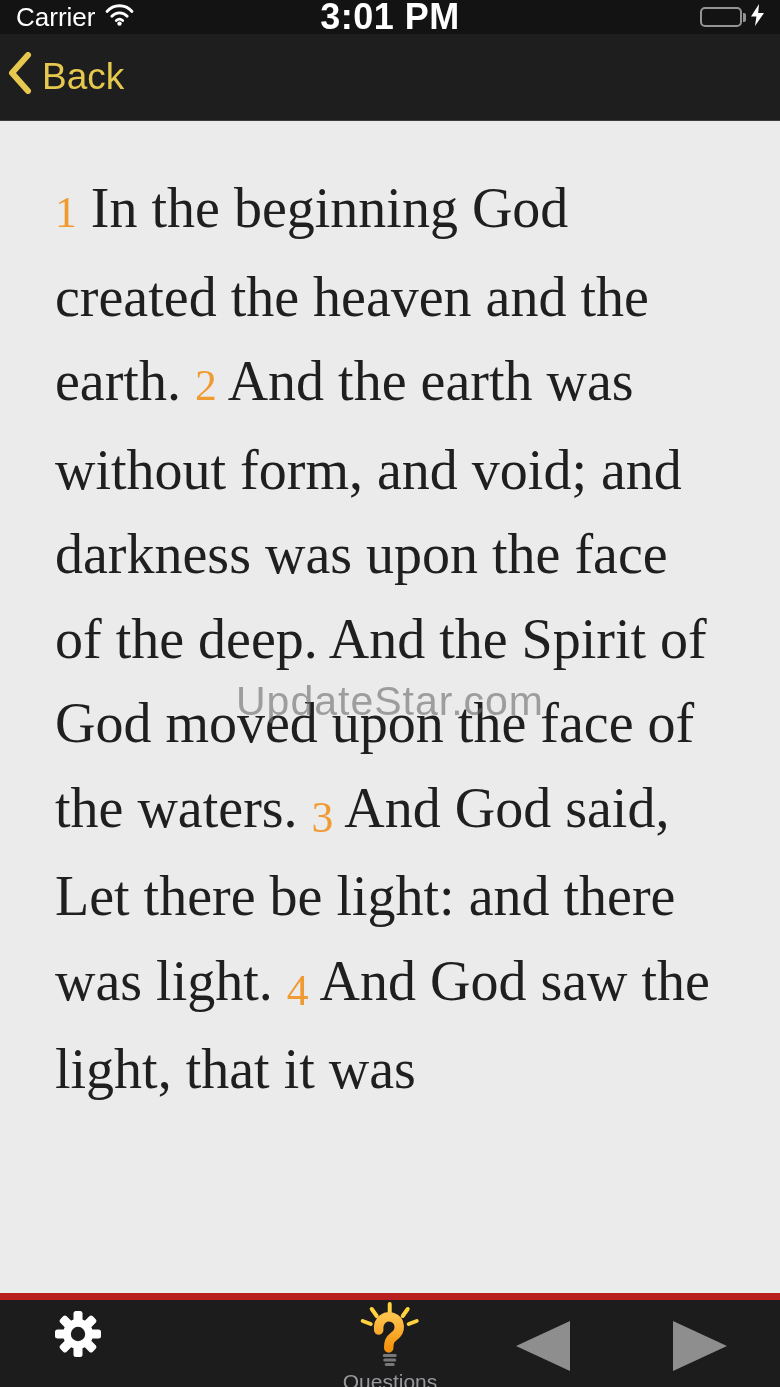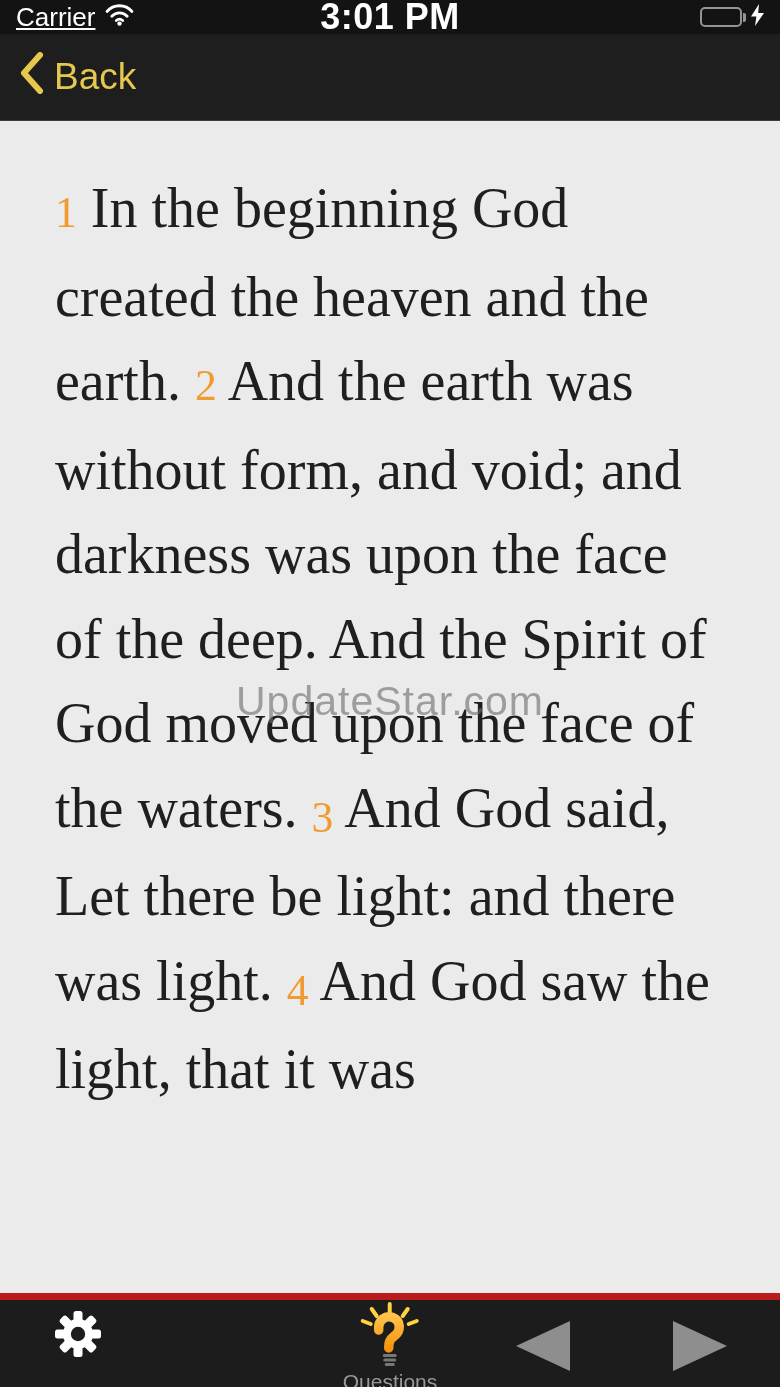--- a/index.html
+++ b/index.html
@@ -21,21 +21,21 @@
   body{font-family:"Liberation Sans",sans-serif;}
   .phone{
     position:relative;width:780px;height:1387px;overflow:hidden;
     background:var(--content-bg);
   }
 
   
   .status-bar{
     position:absolute;top:0;left:0;right:0;height:34px;
     background:var(--statusbar-bg);color:#fff;
-    display:flex;align-items:center;padding:8px 16px;z-index:5;text-decoration:underline;
+    display:flex;align-items:center;padding:8px 16px;z-index:5;
   }
   .sb-left{display:flex;align-items:center;gap:9px;font-size:26px;}
   .sb-time{
     position:absolute;left:0;right:0;text-align:center;
     font-size:36px;font-weight:700;letter-spacing:.5px;pointer-events:none;
   }
   .sb-right{margin-left:auto;display:flex;align-items:center;gap:5px;z-index:1;}
   .battery{position:relative;display:flex;align-items:center;}
   .battery-body{
     width:42px;height:20px;border:2px solid rgba(255,255,255,.55);
@@ -44,21 +44,21 @@
   .battery-fill{width:100%;height:100%;border-radius:2.5px;background:var(--battery-green);}
   .battery-cap{
     width:3px;height:9px;background:rgba(255,255,255,.55);
     border-radius:0 2px 2px 0;margin-left:1.5px;
   }
 
   
   .nav-bar{
     position:absolute;top:34px;left:0;right:0;height:87px;
     background:#1e1e1e;border-bottom:1px solid #3c3c3c;
-    display:flex;align-items:center;padding:0 20px;z-index:5;
+    display:flex;align-items:center;padding:0 8px;z-index:5;
   }
   .back-button{
     display:flex;align-items:center;gap:10px;background:none;border:none;
     color:var(--accent-gold);font-size:37px;cursor:pointer;
     font-family:"Liberation Sans",sans-serif;
   }
 
   
   .content{
     position:absolute;top:122px;bottom:94px;left:0;right:0;

